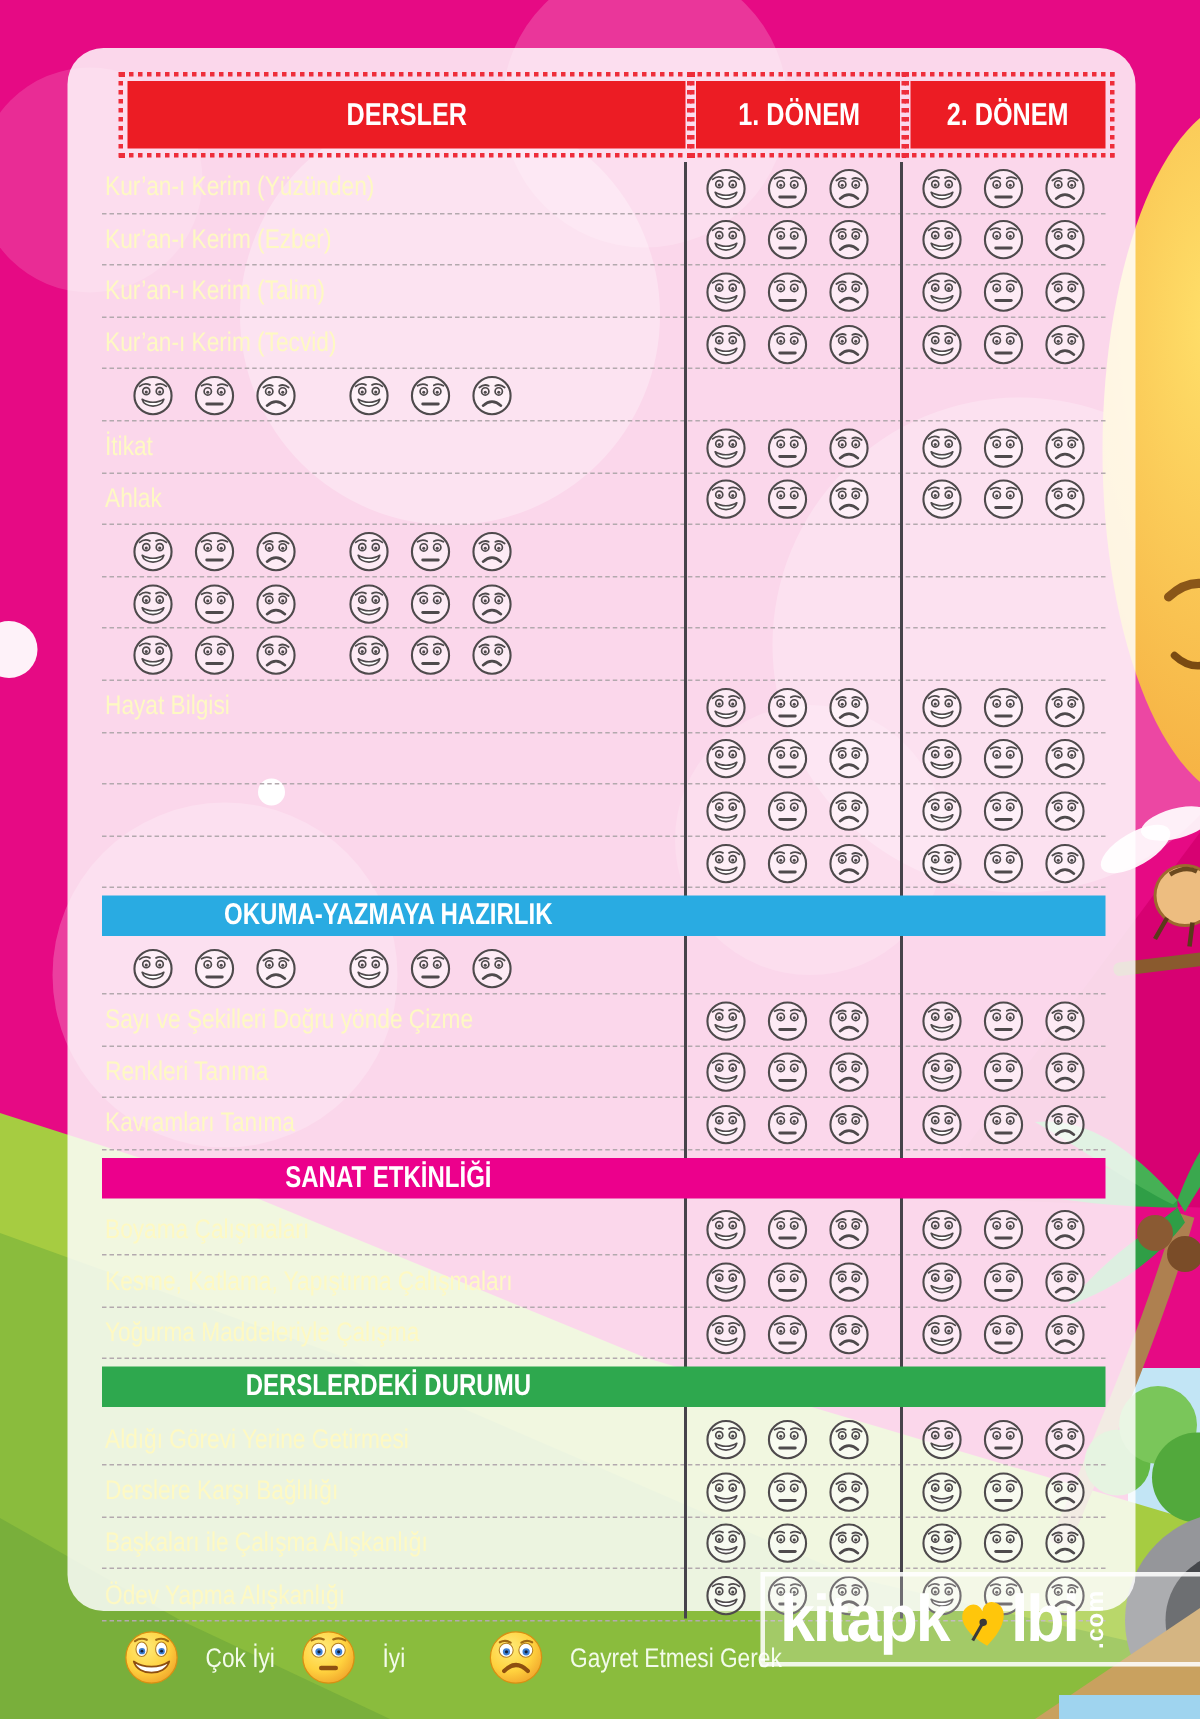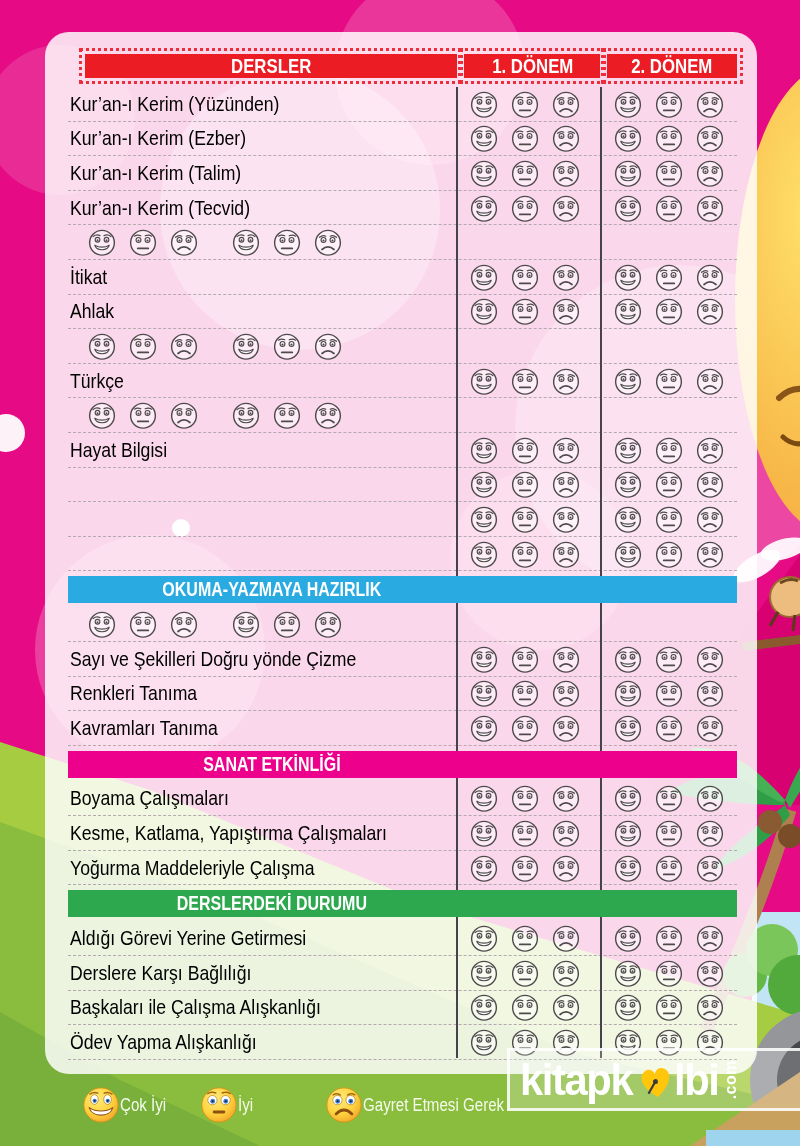--- a/index.html
+++ b/index.html
@@ -2,40 +2,40 @@
 <html><head>
 <meta charset="utf-8">
 <style>
   html,body{margin:0;padding:0;background:#777;}
   .stage{position:relative;width:800px;height:1146px;overflow:hidden;
          font-family:"Liberation Sans",sans-serif;background:#E60A84;}
   .bgart{position:absolute;left:0;top:0;}
   .card{position:absolute;left:45px;top:32px;width:712px;height:1042px;
         background:rgba(255,255,255,0.84);border-radius:24px;}
   .tablewrap{position:absolute;left:23px;top:22px;width:669px;}
-  .header-row{display:flex;gap:7px;height:24px;margin-bottom:9px;padding-left:17px;}
+  .header-row{display:flex;gap:7px;height:45px;margin-bottom:9px;padding-left:17px;}
   .hcell{background:#EC1C24;color:#fff;display:flex;align-items:center;justify-content:center;
          outline:3px dotted #EE2D3A;outline-offset:3px;}
   .hcell.h1{width:382px}.hcell.h2{width:140px}.hcell.h3{width:133px}
   .htext{font-size:21px;font-weight:bold;}
   .cond{display:inline-block;transform:scaleX(0.8);transform-origin:50% 50%;white-space:nowrap;}
   .condL{display:inline-block;transform:scaleX(0.84);transform-origin:0 50%;white-space:nowrap;}
   .tbody{position:relative;}
   .vline{position:absolute;top:0;bottom:2px;width:2px;background:#46434a;z-index:1;}
   .vline.v1{left:388px}.vline.v2{left:532px}
   .row{display:flex;align-items:center;height:34.6px;border-bottom:1.6px dashed #b3a9ae;
        position:relative;z-index:0;box-sizing:border-box;}
-  .rlabel{width:382px;font-size:21px;color:#000000;padding-left:2px;box-sizing:border-box;}
+  .rlabel{width:382px;font-size:18px;color:#fef9c3;padding-left:2px;box-sizing:border-box;}
   .rcell{display:flex;justify-content:center;align-items:center;gap:11px;}
   .rcell.c1{width:150px}.rcell.c2{width:137px}
   .face{display:inline-flex;line-height:0;}
   .secbar{position:relative;height:27px;margin:5px 0 4px;display:flex;align-items:center;z-index:2;}
-  .sectext{width:382px;text-align:center;color:#fff;font-size:20px;font-weight:bold;margin-left:13px;}
+  .sectext{width:382px;text-align:center;color:#fff;font-size:20px;font-weight:bold;}
   .legend{position:absolute;left:0;top:1078px;width:590px;height:66px;z-index:6;}
-  .litem{position:absolute;top:8px;display:flex;align-items:center;gap:0;}
+  .litem{position:absolute;top:8px;display:flex;align-items:center;gap:17px;}
   .litem .llabel{color:#F3FBEA;font-size:18px;}
   .li1{left:82px}.li2{left:200px}.li3{left:325px}
   .logo{position:absolute;left:507px;top:1048px;width:300px;height:63px;box-sizing:border-box;
         border:3px solid rgba(255,255,255,0.85);background:rgba(255,255,255,0.22);
         display:flex;align-items:center;padding-left:10px;z-index:7;}
   .logo-text{color:#fff;font-weight:bold;font-size:44px;letter-spacing:-1.5px;display:flex;
              align-items:center;transform:scaleX(0.95);transform-origin:0 50%;}
   .logo-heart{margin:4px -3px 0 -3px;line-height:0;}
   .tld{color:#fff;font-weight:bold;font-size:16px;writing-mode:vertical-rl;
        transform:rotate(180deg);letter-spacing:0.5px;margin-left:1px;}
@@ -749,21 +749,20 @@
                   <circle cx="11.2" cy="13.8" r="2.6" fill="none" stroke="#4e4a4c" stroke-width="1.2"></circle>
                   <circle cx="20.8" cy="13.8" r="2.6" fill="none" stroke="#4e4a4c" stroke-width="1.2"></circle>
                   <circle cx="11.2" cy="14.4" r="1.1" fill="#4e4a4c"></circle>
                   <circle cx="20.8" cy="14.4" r="1.1" fill="#4e4a4c"></circle>
                   <path d="M9.6 24 Q16 18.2 22.4 24" stroke="#4e4a4c" stroke-width="1.8" stroke-linecap="round" fill="none"></path>
                 </svg>
               </span>
             </div>
           </div>
           <div class="row">
-            <div class="rlabel"><span class="condL">Türkçe</span></div>
             <div class="rcell c1">
               <span class="face">
                 <svg viewBox="0 0 32 32" width="30" height="30">
                   <circle cx="16" cy="16.8" r="13.2" fill="rgba(255,255,255,0.5)" stroke="#4e4a4c" stroke-width="1.5"></circle>
                   <path d="M6.5 10.2 Q10 7.4 13.8 9.2" fill="none" stroke="#4e4a4c" stroke-width="1.3" stroke-linecap="round"></path>
                   <path d="M18.2 9.2 Q22 7.4 25.5 10.2" fill="none" stroke="#4e4a4c" stroke-width="1.3" stroke-linecap="round"></path>
                   <circle cx="11.2" cy="13.6" r="2.5" fill="none" stroke="#4e4a4c" stroke-width="1.2"></circle>
                   <circle cx="20.8" cy="13.6" r="2.5" fill="none" stroke="#4e4a4c" stroke-width="1.2"></circle>
                   <circle cx="11.2" cy="14.2" r="1.1" fill="#4e4a4c"></circle>
                   <circle cx="20.8" cy="14.2" r="1.1" fill="#4e4a4c"></circle>

